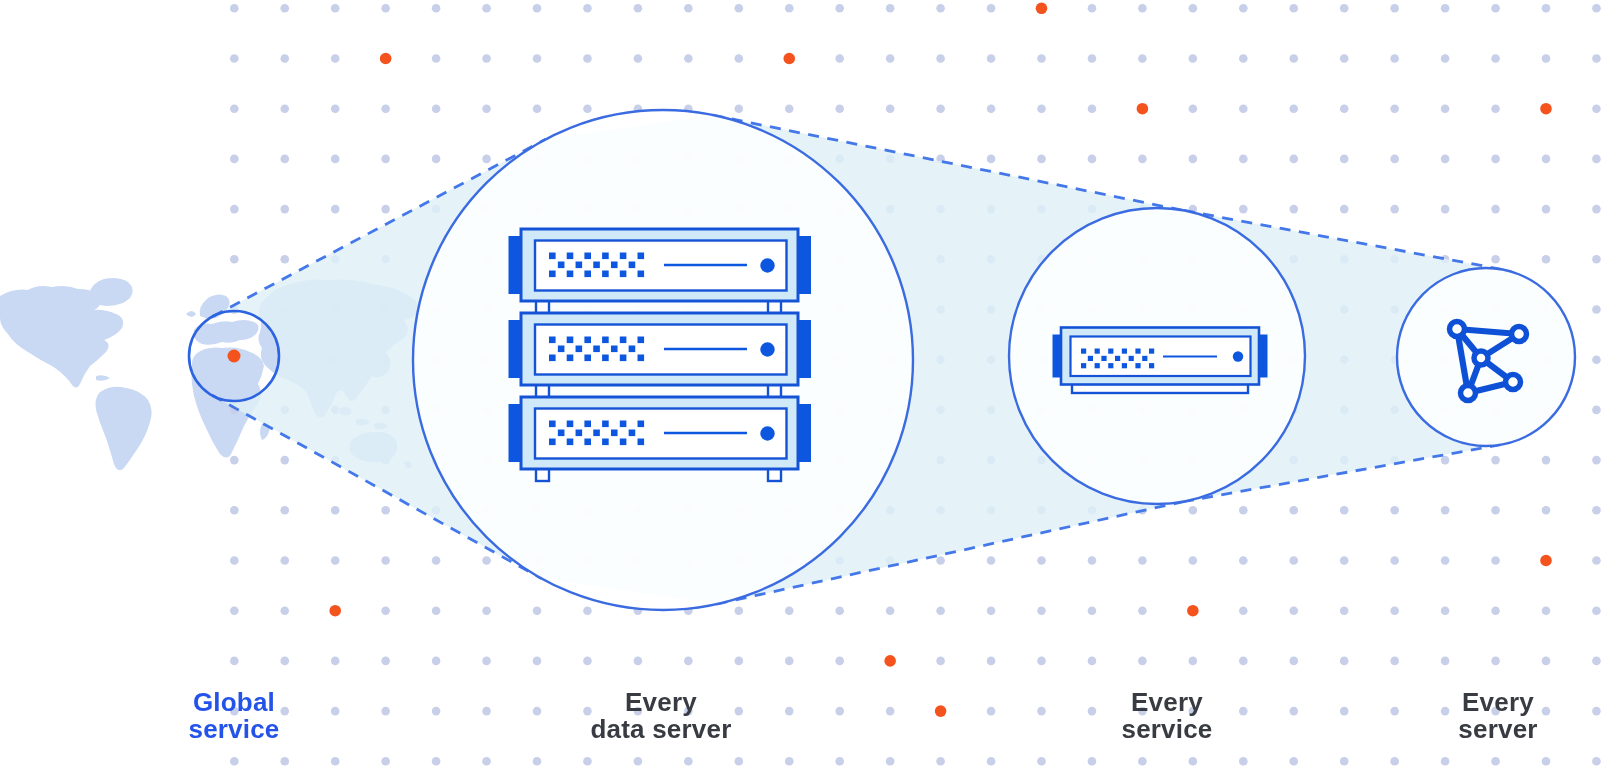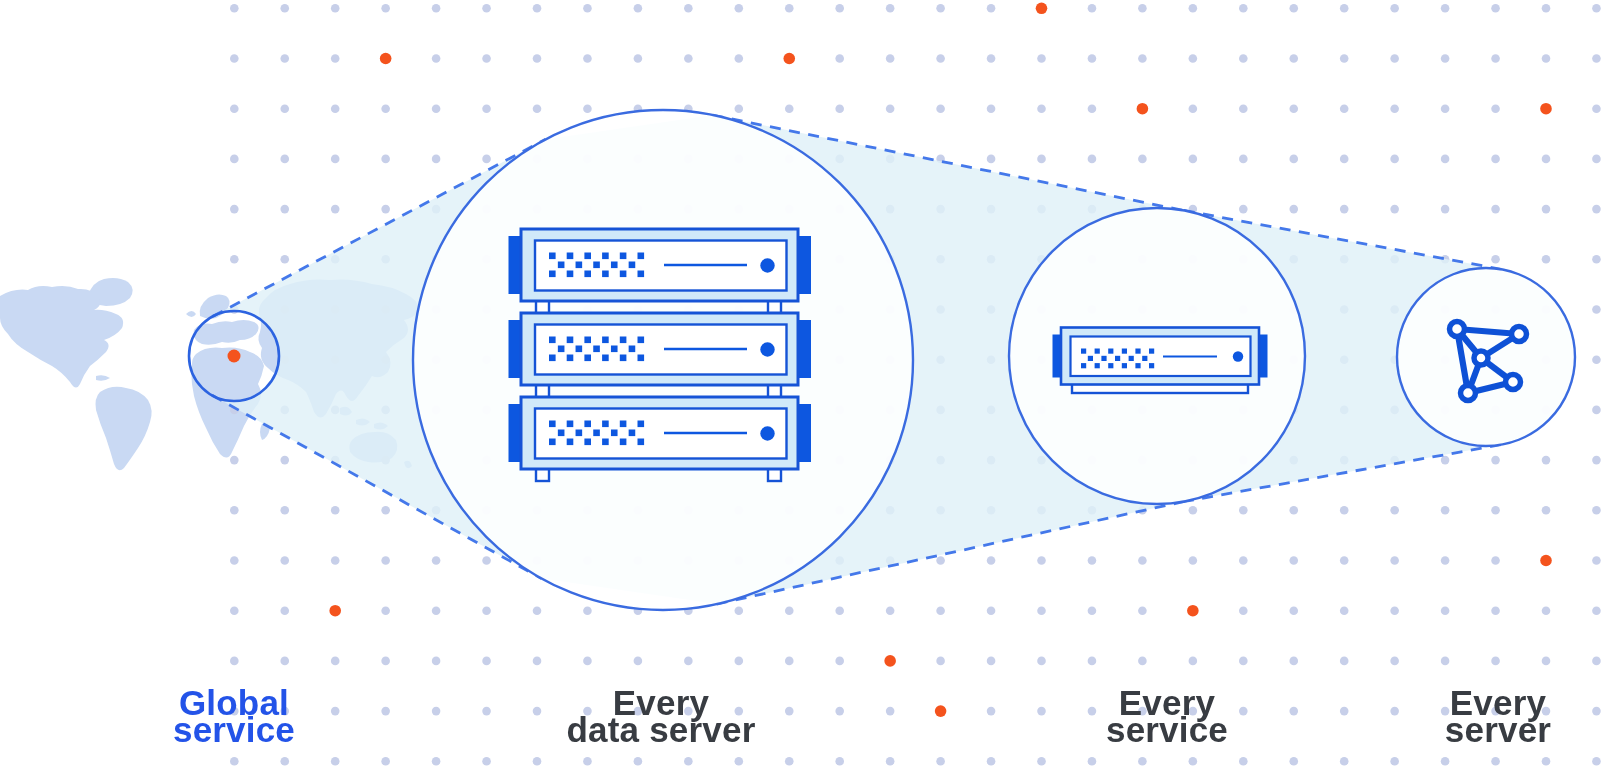--- a/index.html
+++ b/index.html
@@ -3,21 +3,21 @@
 <meta charset="utf-8">
 <style>
   html,body{margin:0;padding:0;}
   body{
     width:1620px;height:782px;position:relative;overflow:hidden;
     background:#ffffff;font-family:"Liberation Sans", sans-serif;
   }
   #stage{position:absolute;left:0;top:0;}
   .label{
     position:absolute;top:689px;transform:translateX(-50%);
-    font-size:35px;line-height:27px;font-weight:bold;text-align:center;
+    font-size:26px;line-height:27px;font-weight:bold;text-align:center;
     color:#383c42;white-space:nowrap;letter-spacing:0.2px;
   }
   .label--blue{color:#2353e8;}
 </style>
 </head>
 <body>
 
 <svg id="stage" width="1620" height="782" viewBox="0 0 1620 782">
 
   <g id="world-map" fill="#c9d9f3">

